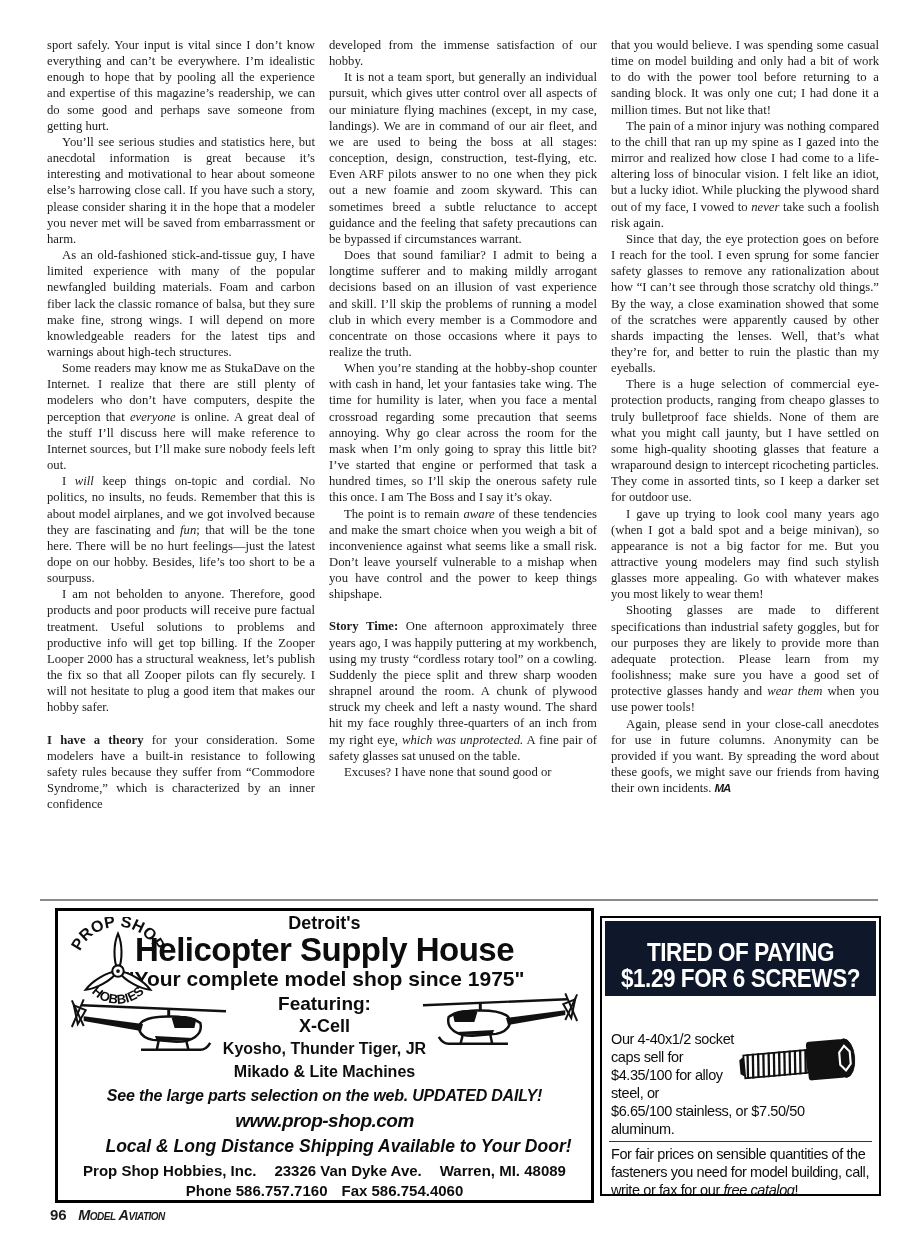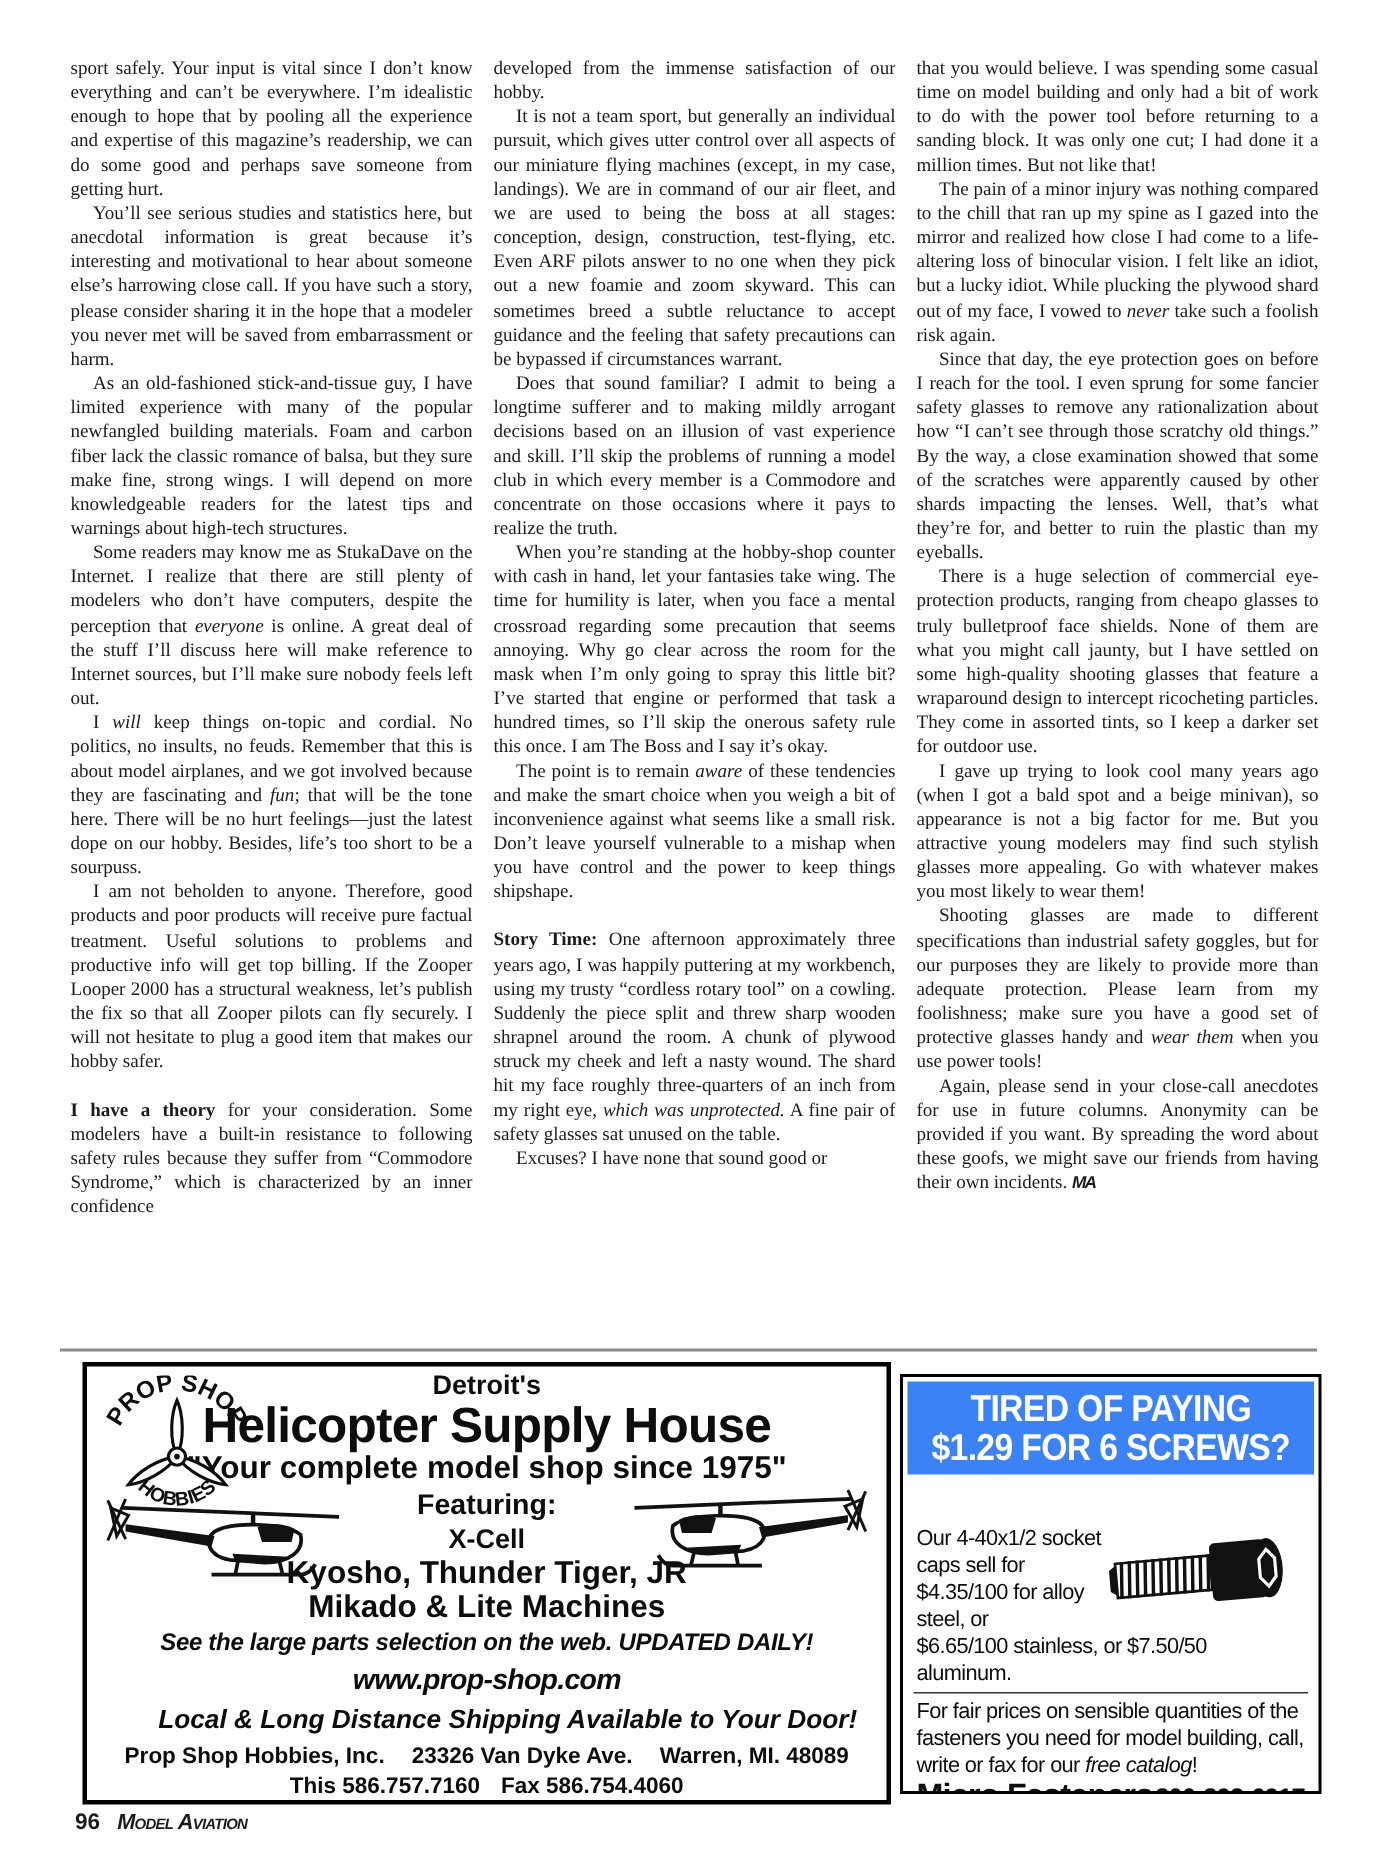--- a/index.html
+++ b/index.html
@@ -23,37 +23,37 @@
   
   .ad{box-sizing:border-box;font-family:"Liberation Sans",sans-serif;}
   .ad-prop{position:absolute;left:55px;top:908px;width:539px;height:295px;
            border:3px solid #000;text-align:center;font-weight:bold;color:#0d0d0d;
            padding-top:2px;overflow:hidden;}
   .ps-city{font-size:18px;line-height:20px;}
   .ps-title{font-size:33px;line-height:34px;letter-spacing:-0.5px;}
   .ps-tagline{font-size:21px;line-height:24px;}
   .ps-featuring{font-size:19px;line-height:25px;}
   .ps-brand1{font-size:18px;line-height:21px;}
-  .ps-brand2,.ps-brand3{font-size:21px;line-height:23px;}
+  .ps-brand2,.ps-brand3{font-size:16px;line-height:23px;}
   .ps-web{font-size:16px;line-height:25px;font-style:italic;letter-spacing:-0.2px;}
   .ps-url{font-size:19px;line-height:25px;font-style:italic;letter-spacing:-0.5px;}
   .ps-ship{font-size:17.5px;line-height:27px;font-style:italic;padding-left:28px;}
   .ps-addr{font-size:15px;line-height:22px;}
   .ps-addr span{margin:0 9px;}
   .ps-phone{font-size:15px;line-height:18px;}
   .ps-phone span{margin:0 7px;}
   .ps-logo{position:absolute;left:8px;top:6px;width:104px;height:104px;}
   .heli{position:absolute;width:168px;height:62px;}
   .heli-left{left:2px;top:86px;transform:scaleX(-1);}
   .heli-right{right:2px;top:80px;}
 
   
   .ad-mf{position:absolute;left:600px;top:916px;width:281px;height:280px;
          border:2px solid #000;overflow:hidden;color:#0d0d0d;}
-  .mf-band{margin:3px;background:#3b82f6;color:#fff;text-align:center;padding:5px 0 5px;}
+  .mf-band{margin:3px;background:#0f172a;color:#fff;text-align:center;padding:18px 0 5px;}
   .mf-h1{font-size:25px;line-height:26px;font-weight:bold;letter-spacing:-0.5px;
          transform:scaleX(0.9);transform-origin:center;white-space:nowrap;}
   .mf-body{padding:2px 9px 0;font-size:14.5px;line-height:18px;letter-spacing:-0.4px;margin-top:32px;}
   .mf-offer{position:relative;min-height:73px;}
   .mf-offer-lead{width:132px;}
   .mf-screw{position:absolute;right:0;top:2px;width:136px;height:58px;}
   .mf-div{border-top:1.5px solid #333;margin:3px -2px 3px;}
   .mf-pitch{margin:0;}
   .mf-row{display:flex;justify-content:space-between;align-items:baseline;line-height:20px;font-size:16px;}
   .mf-row-co{line-height:23px;}
@@ -163,21 +163,21 @@
     <div class="ps-brand1">X-Cell</div>
     <div class="ps-brand2">Kyosho, Thunder Tiger, JR</div>
     <div class="ps-brand3">Mikado &amp; Lite Machines</div>
     <div class="ps-web">See the large parts selection on the web. UPDATED DAILY!</div>
     <div class="ps-url">www.prop-shop.com</div>
     <div class="ps-ship">Local &amp; Long Distance Shipping Available to Your Door!</div>
     <div class="ps-addr">
       <span>Prop Shop Hobbies, Inc.</span><span>23326 Van Dyke Ave.</span><span>Warren, MI. 48089</span>
     </div>
     <div class="ps-phone">
-      <span>This 586.757.7160</span><span>Fax 586.754.4060</span>
+      <span>Phone 586.757.7160</span><span>Fax 586.754.4060</span>
     </div>
   </div>
 
   <div class="ad ad-mf">
     <div class="mf-band">
       <div class="mf-h1">TIRED OF PAYING</div>
       <div class="mf-h1">$1.29 FOR 6 SCREWS?</div>
     </div>
     <div class="mf-body">
       <div class="mf-offer">

